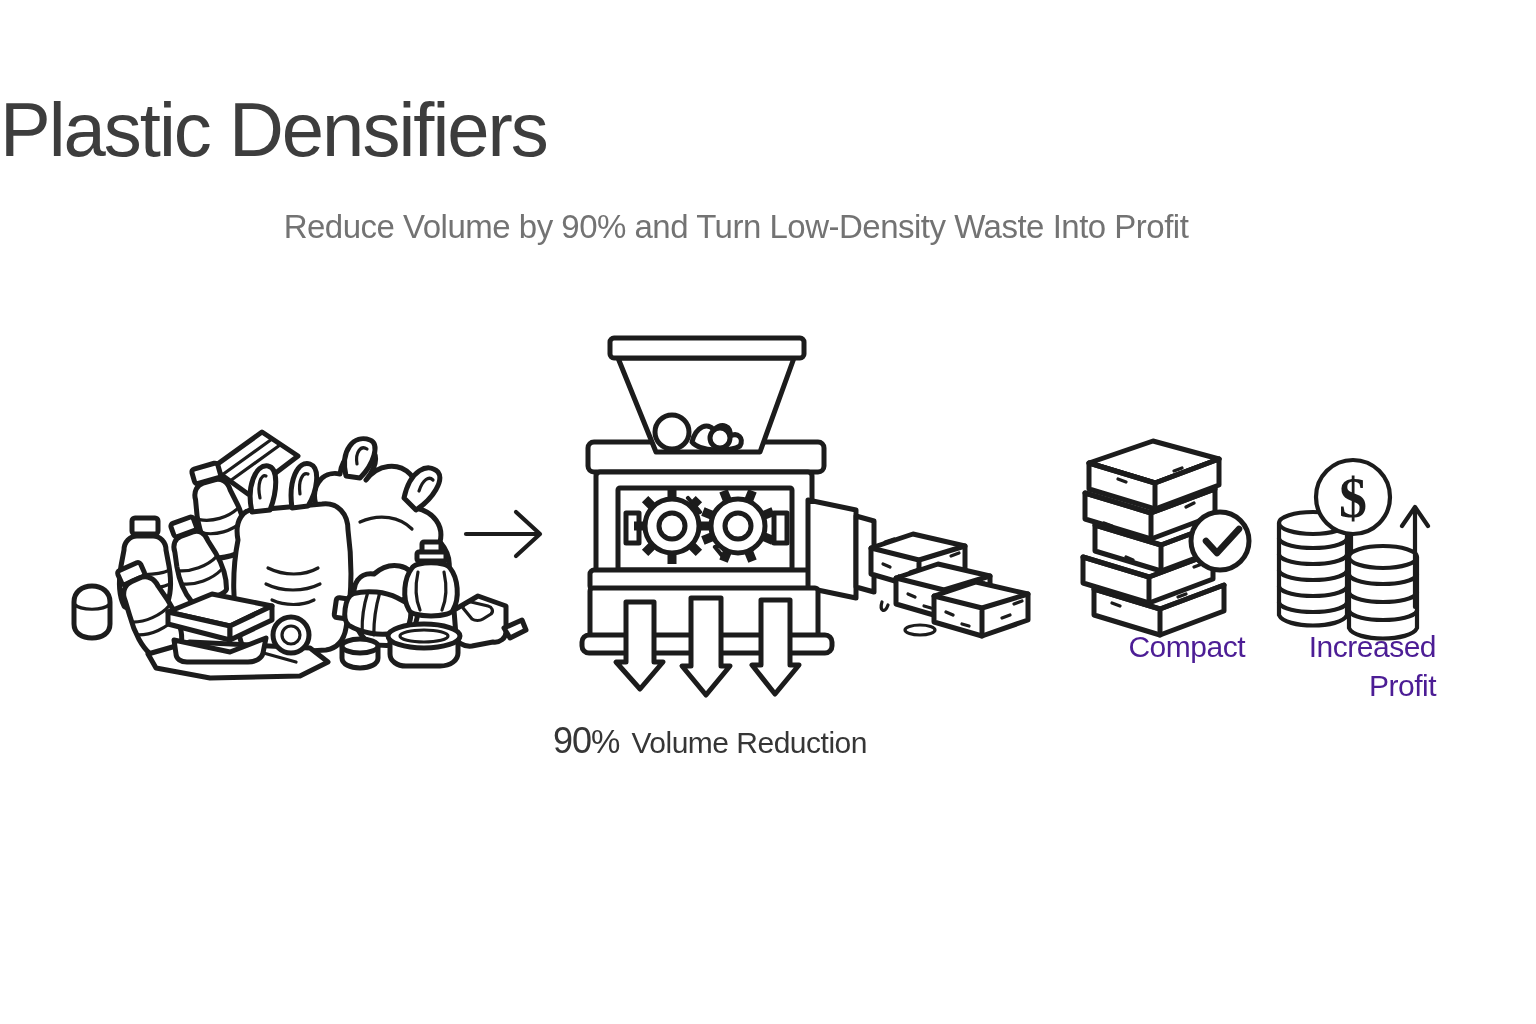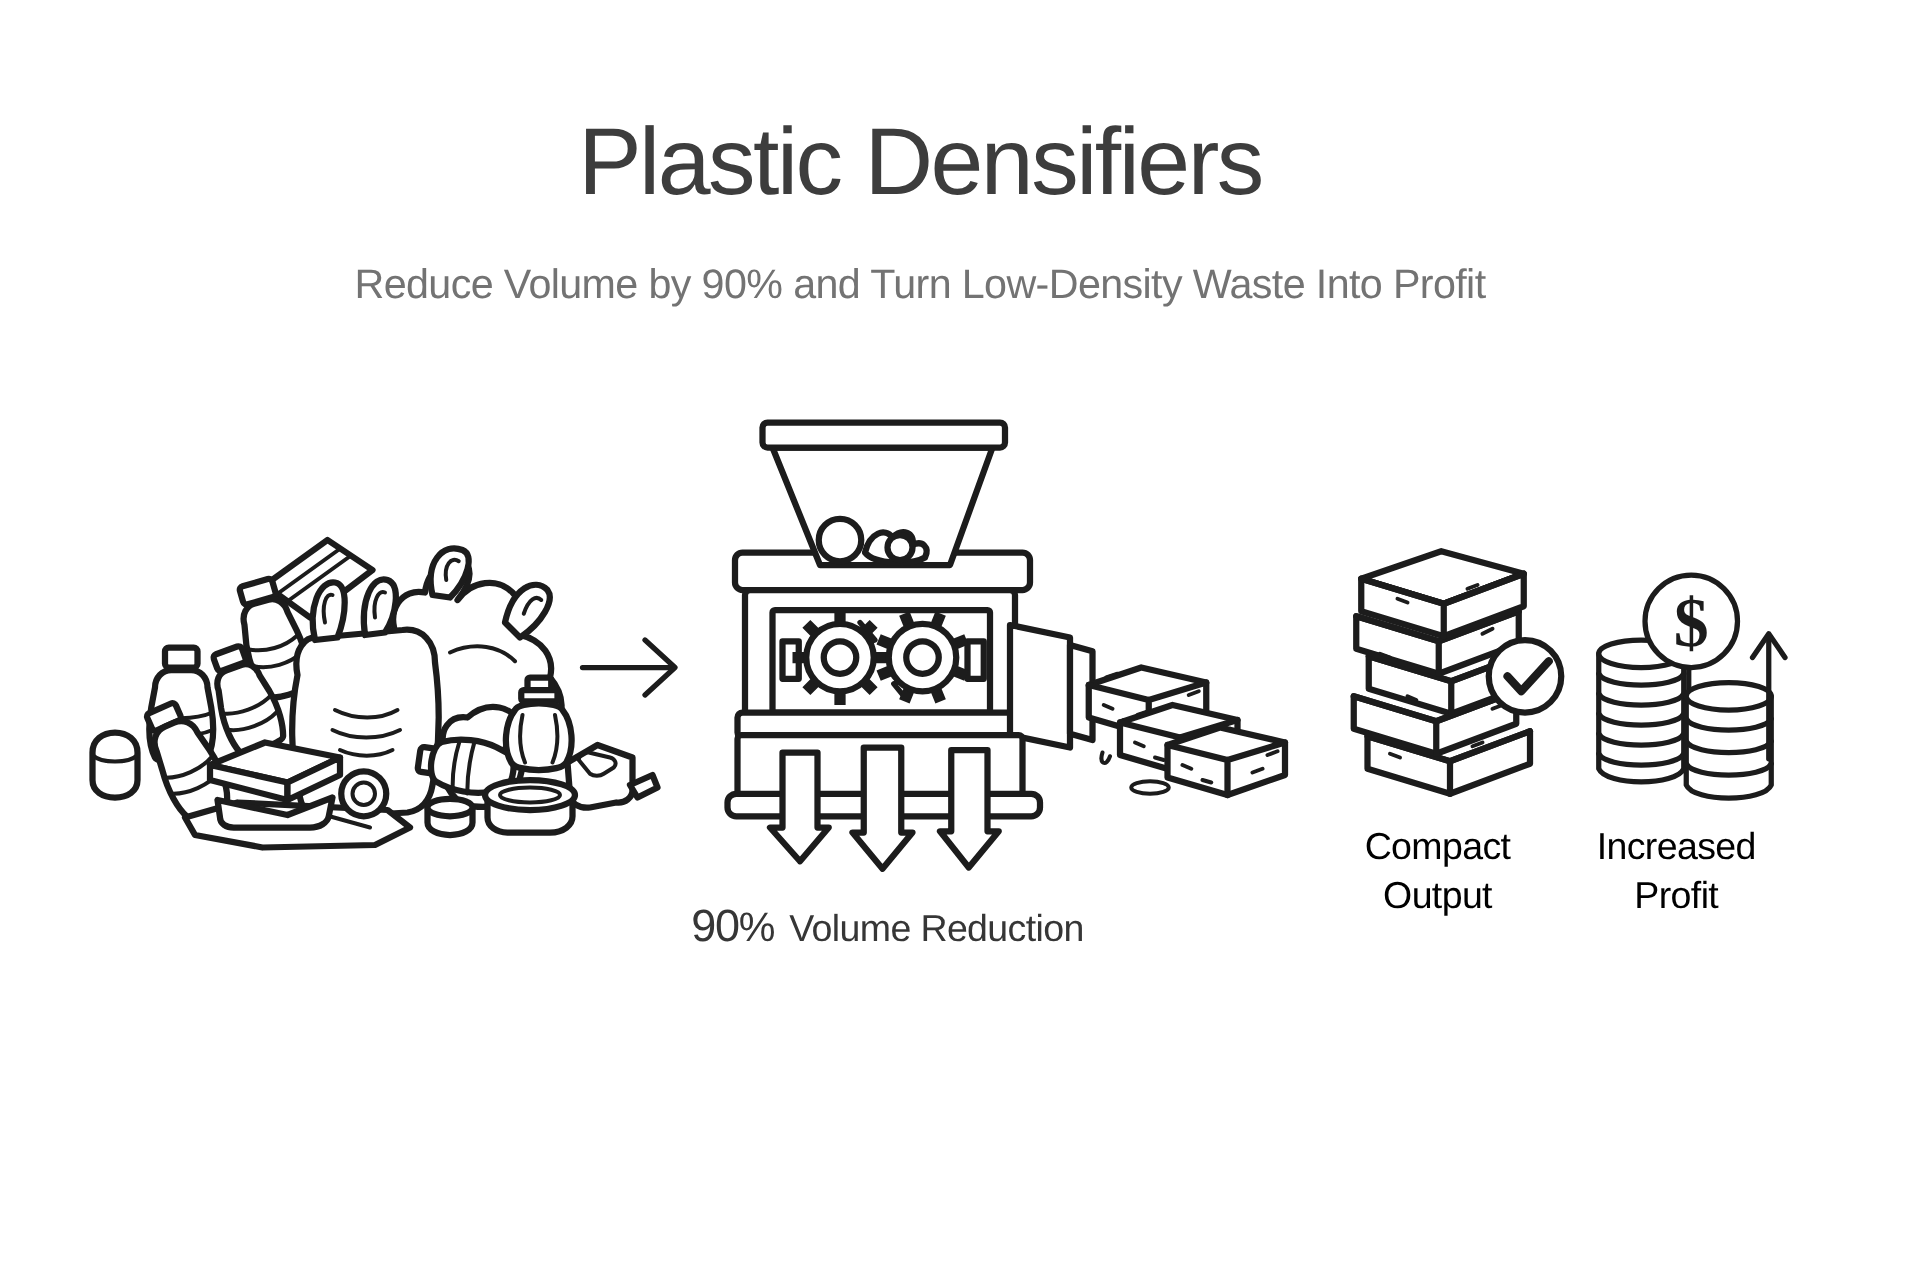--- a/index.html
+++ b/index.html
@@ -1,21 +1,21 @@
 <!DOCTYPE html>
 <html><head>
 <meta charset="utf-8">
 <style>
   html,body{margin:0;padding:0;background:#ffffff;}
   .canvas{
     position:relative;width:1536px;height:1024px;background:#ffffff;
     font-family:"Liberation Sans", sans-serif;overflow:hidden;
   }
   .page-title{
-    position:absolute;left:0;top:88px;width:1472px;text-align:center;
+    position:absolute;left:0;top:88px;width:1472px;
     font-size:76px;font-weight:300;letter-spacing:-2px;color:#3d3d3d;line-height:1.1;margin:0;
   }
   .page-subtitle{
     position:absolute;left:0;top:208px;width:1472px;text-align:center;
     font-size:33px;font-weight:400;letter-spacing:-0.5px;color:#737373;margin:0;
   }
   .art{position:absolute;}
   .art svg{display:block;}
   
   .ln{fill:none;stroke:#1c1c1c;stroke-width:5;stroke-linecap:round;stroke-linejoin:round;}
@@ -24,21 +24,21 @@
   .s4{stroke-width:4.2;}
   .gt{fill:none;stroke:#1c1c1c;stroke-width:9;stroke-linecap:butt;}
   .dollar-glyph{font-family:"Liberation Serif", serif;font-weight:bold;font-size:56px;fill:#1c1c1c;}
   .caption{
     position:absolute;left:440px;top:720px;width:540px;text-align:center;color:#363636;white-space:nowrap;
   }
   .caption .big{font-size:36px;font-weight:400;letter-spacing:-1px;}
   .caption .pct{font-size:33px;font-weight:400;}
   .caption .lab{font-size:30px;font-weight:400;margin-left:11px;letter-spacing:-0.5px;}
   .step-label{
-    position:absolute;top:658px;width:190px;text-align:center;color:#000000;
+    position:absolute;top:627px;width:190px;text-align:right;color:#4c1d95;
     font-size:30px;line-height:39px;font-weight:400;letter-spacing:-0.5px;
   }
   .step-label span{display:block;}
   .label-compact{left:1055px;}
   .label-profit{left:1246px;}
 </style>
 </head>
 <body>
 
 <div class="canvas">
@@ -278,21 +278,20 @@
       </g>
     </svg>
   </div>
 
   <div class="caption">
     <span class="big">90</span><span class="pct">%</span><span class="lab">Volume Reduction</span>
   </div>
 
   <div class="step-label label-compact">
     <span>Compact</span>
-    <span>Output</span>
   </div>
 
   <div class="step-label label-profit">
     <span>Increased</span>
     <span>Profit</span>
   </div>
 
 </div>
 
 </body></html>

